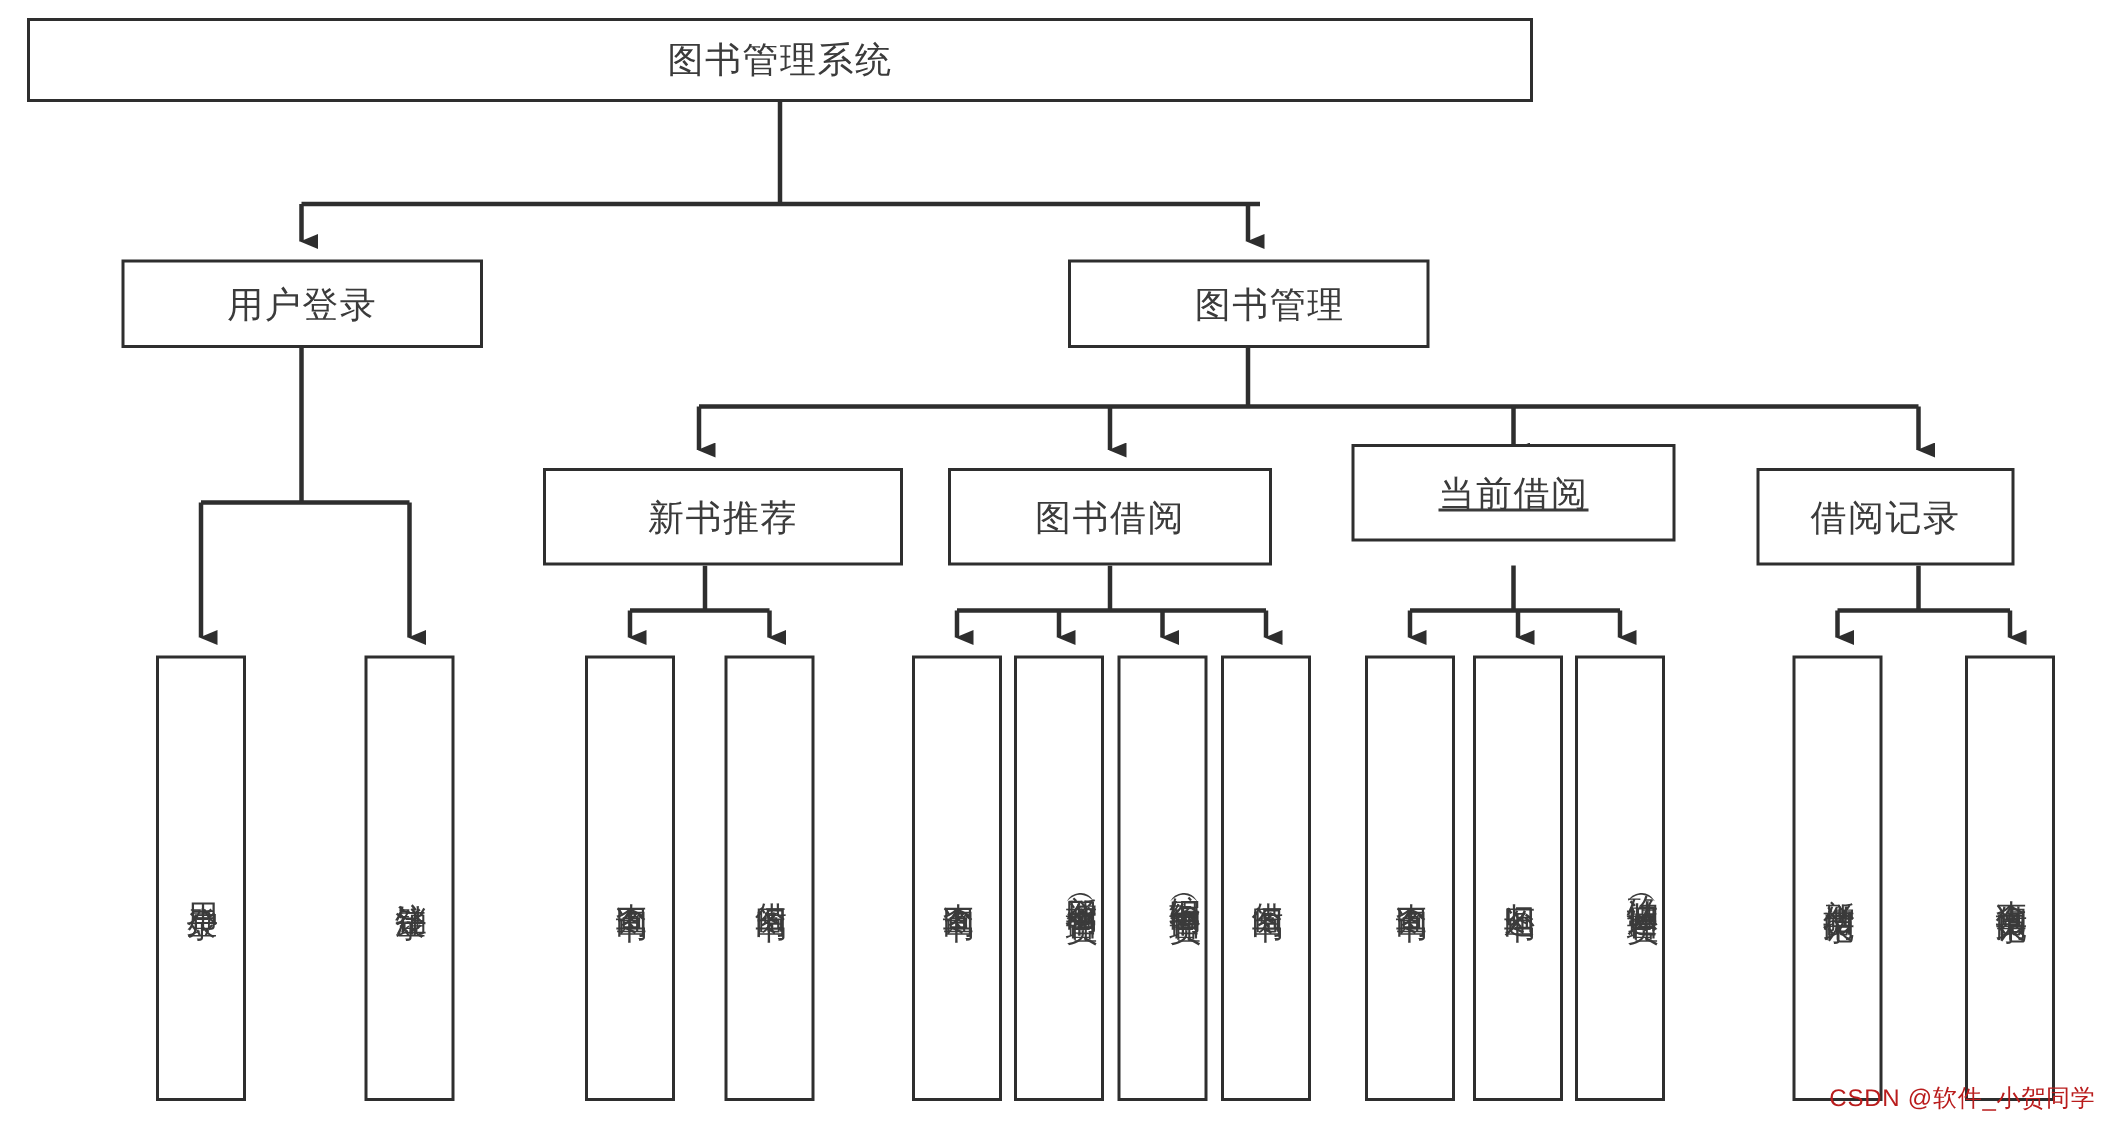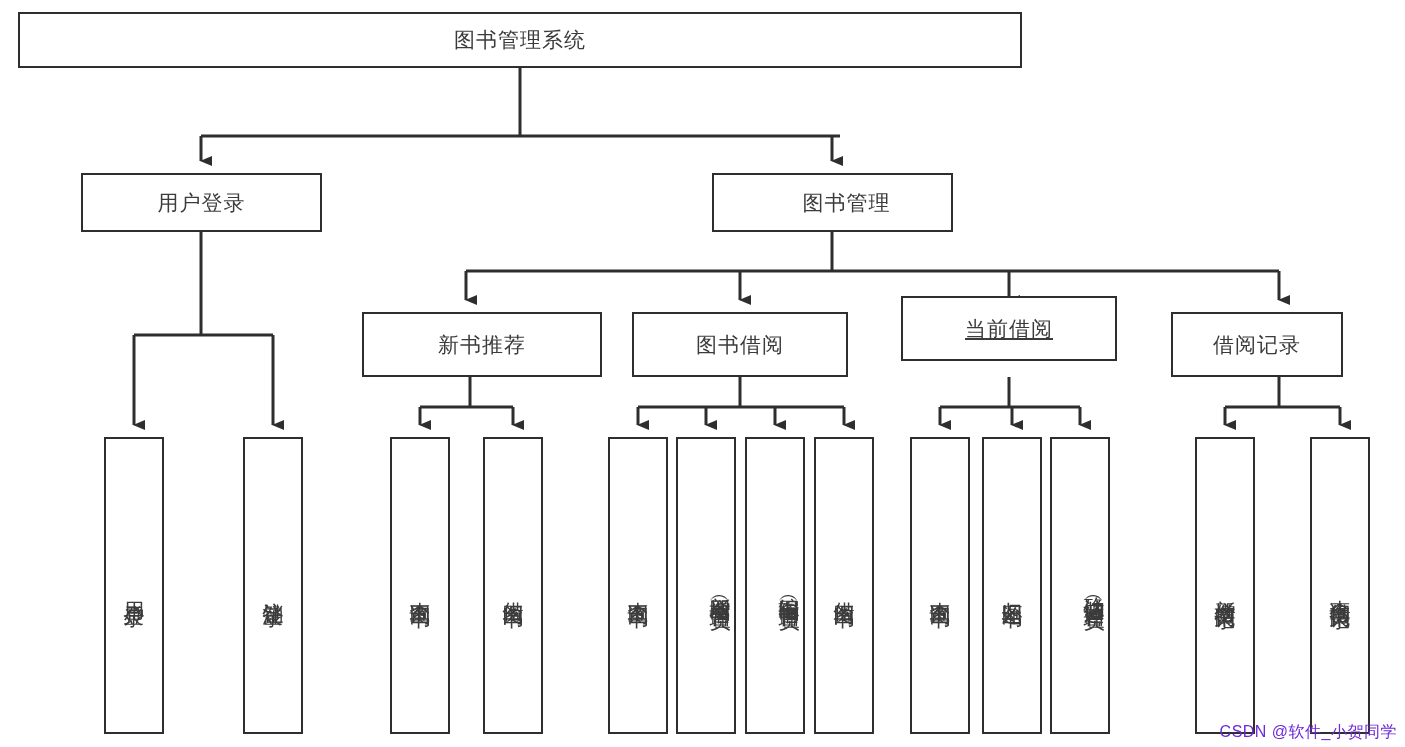--- a/index.html
+++ b/index.html
@@ -1,25 +1,25 @@
 <!DOCTYPE html>
 <html><head>
 <meta charset="utf-8">
 <style>
   html,body{margin:0;padding:0;background:#ffffff;}
   body{font-family:"Liberation Sans","DejaVu Sans",sans-serif;}
   #canvas{position:relative;width:1405px;height:747px;background:#ffffff;overflow:hidden;}
   #wires{position:absolute;left:0;top:0;width:1405px;height:747px;}
   .node{position:absolute;box-sizing:border-box;border:2px solid #2e2e2e;background:#ffffff;
         display:flex;align-items:center;justify-content:center;color:#3b3b3b;}
-  .node.h{font-size:21px;letter-spacing:1px;}
+  .node.h{font-size:24px;letter-spacing:1px;}
   .node.v{writing-mode:vertical-rl;text-orientation:upright;font-size:21px;letter-spacing:2px;
           padding-top:6px;align-items:flex-start;justify-content:center;}
   .node.v.center{align-items:center;}
-  #watermark{position:absolute;right:8px;bottom:4px;font-size:16px;color:#6d28d9;
+  #watermark{position:absolute;right:8px;bottom:4px;font-size:16px;color:#b91c1c;
              letter-spacing:0.5px;white-space:nowrap;}
 </style>
 </head>
 <body>
 
 <div id="canvas">
 
   <svg id="wires" viewBox="0 0 1405 747" xmlns="http://www.w3.org/2000/svg">
     <defs>
       <marker id="ah" markerWidth="10" markerHeight="12" refX="5" refY="11" orient="auto" markerUnits="userSpaceOnUse">

